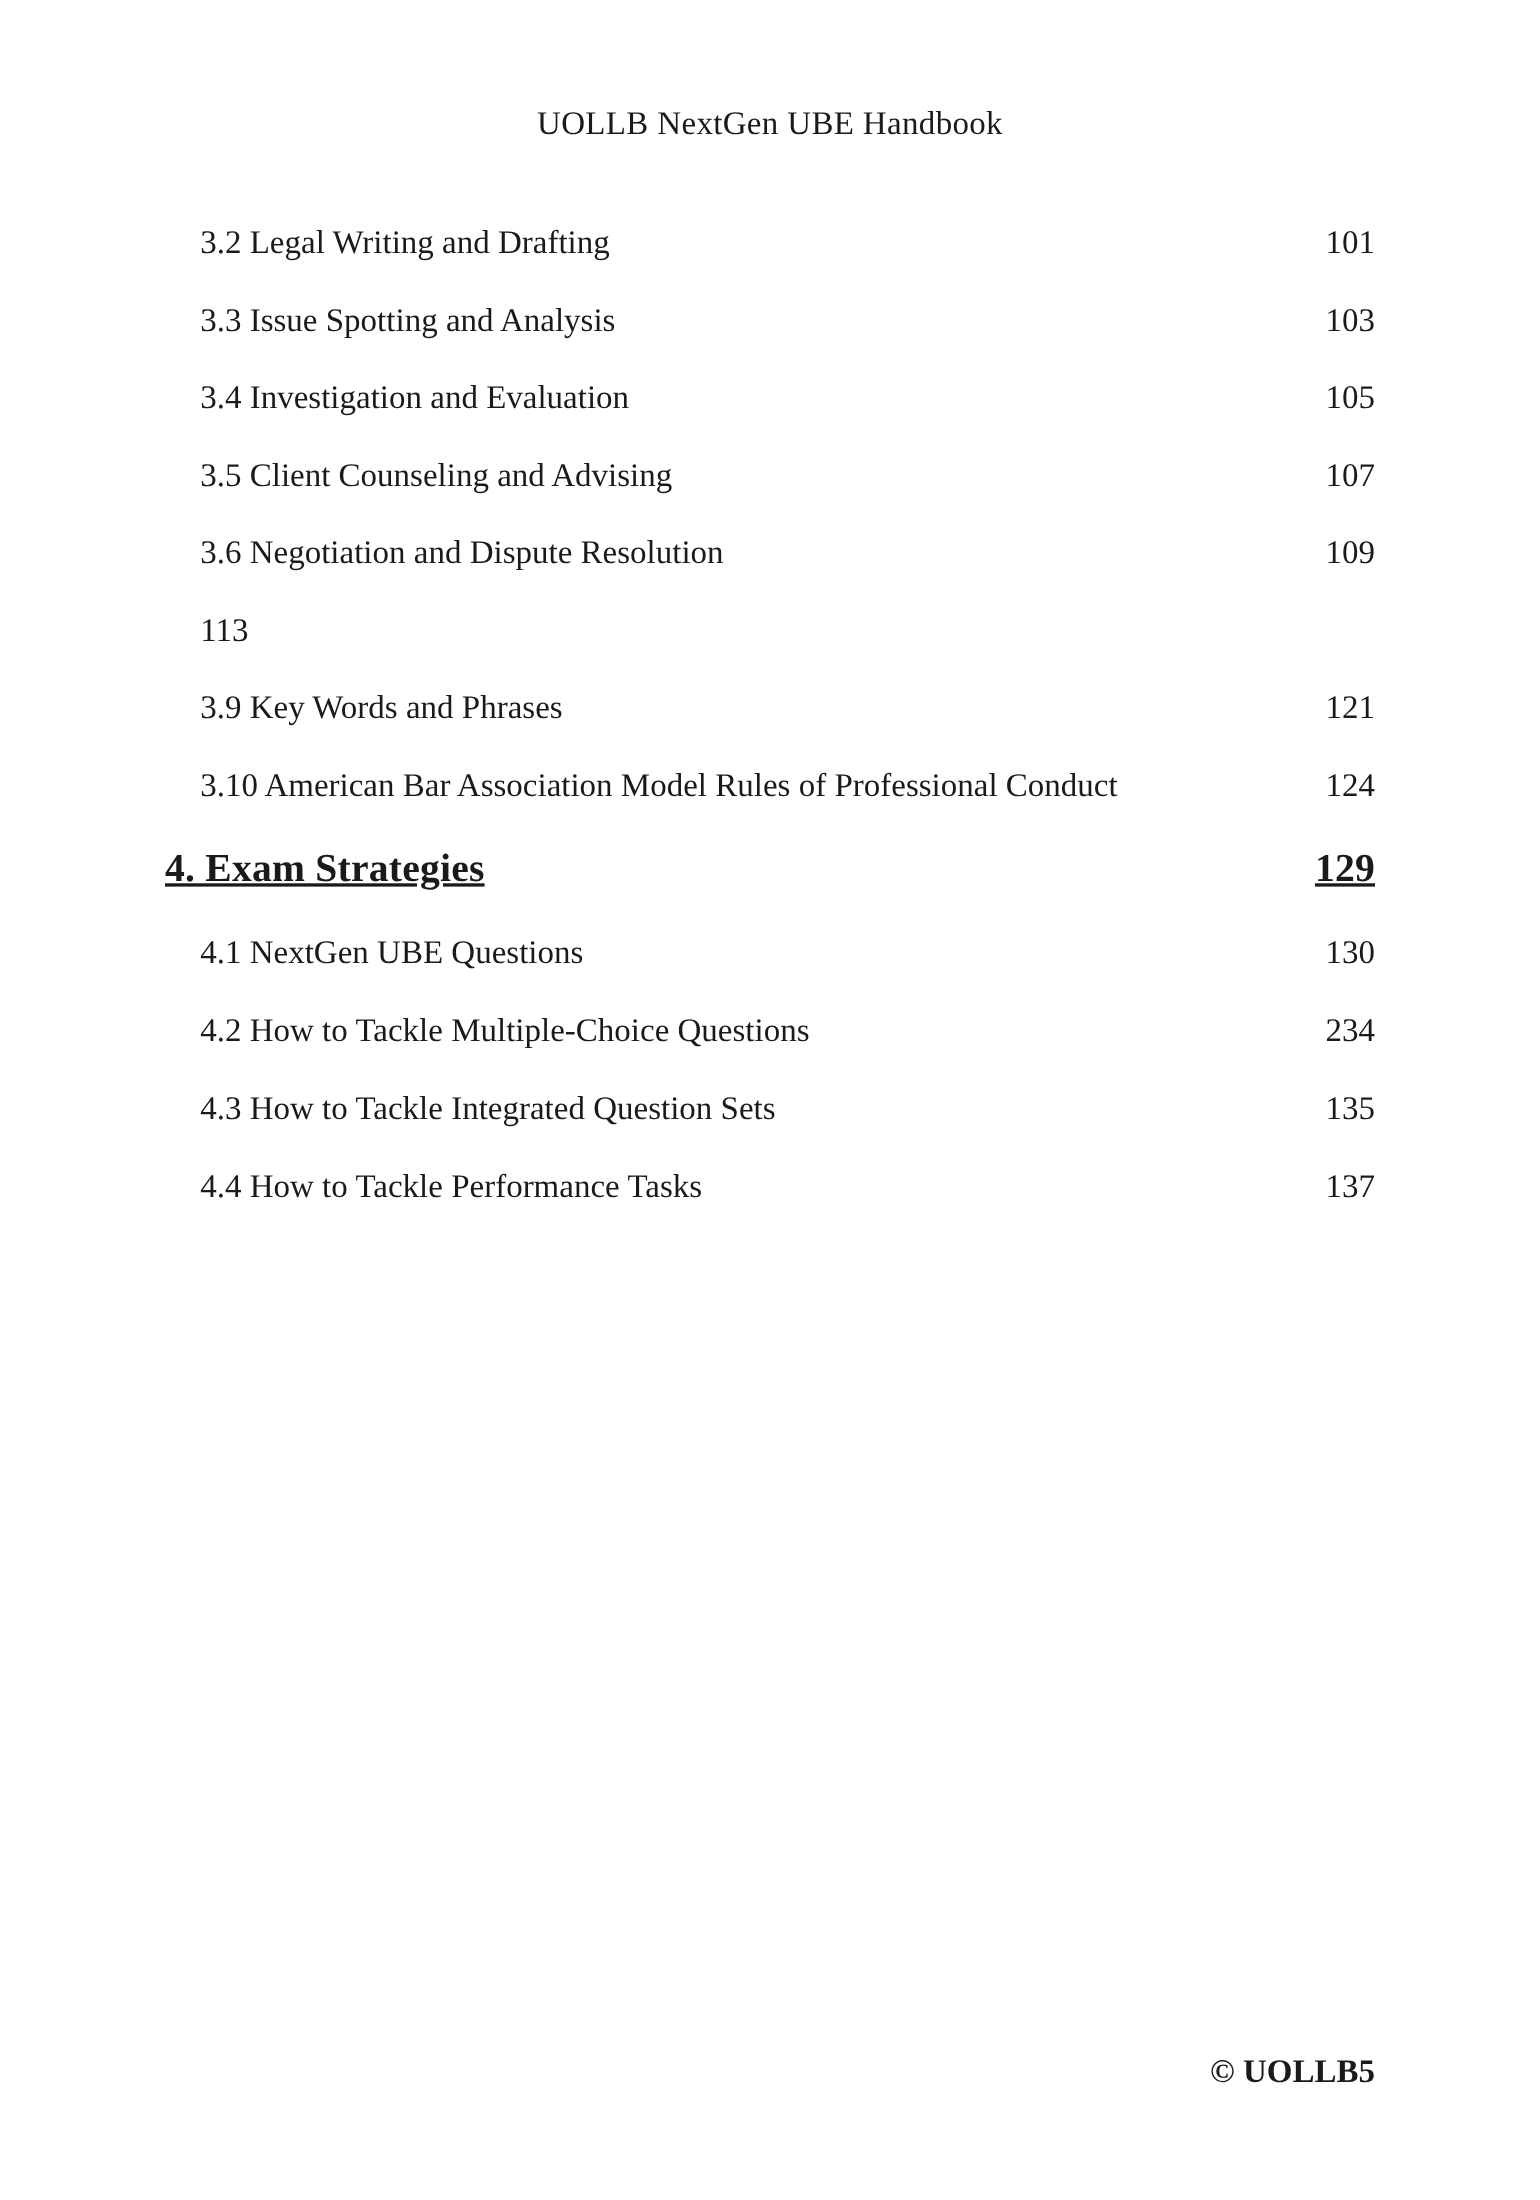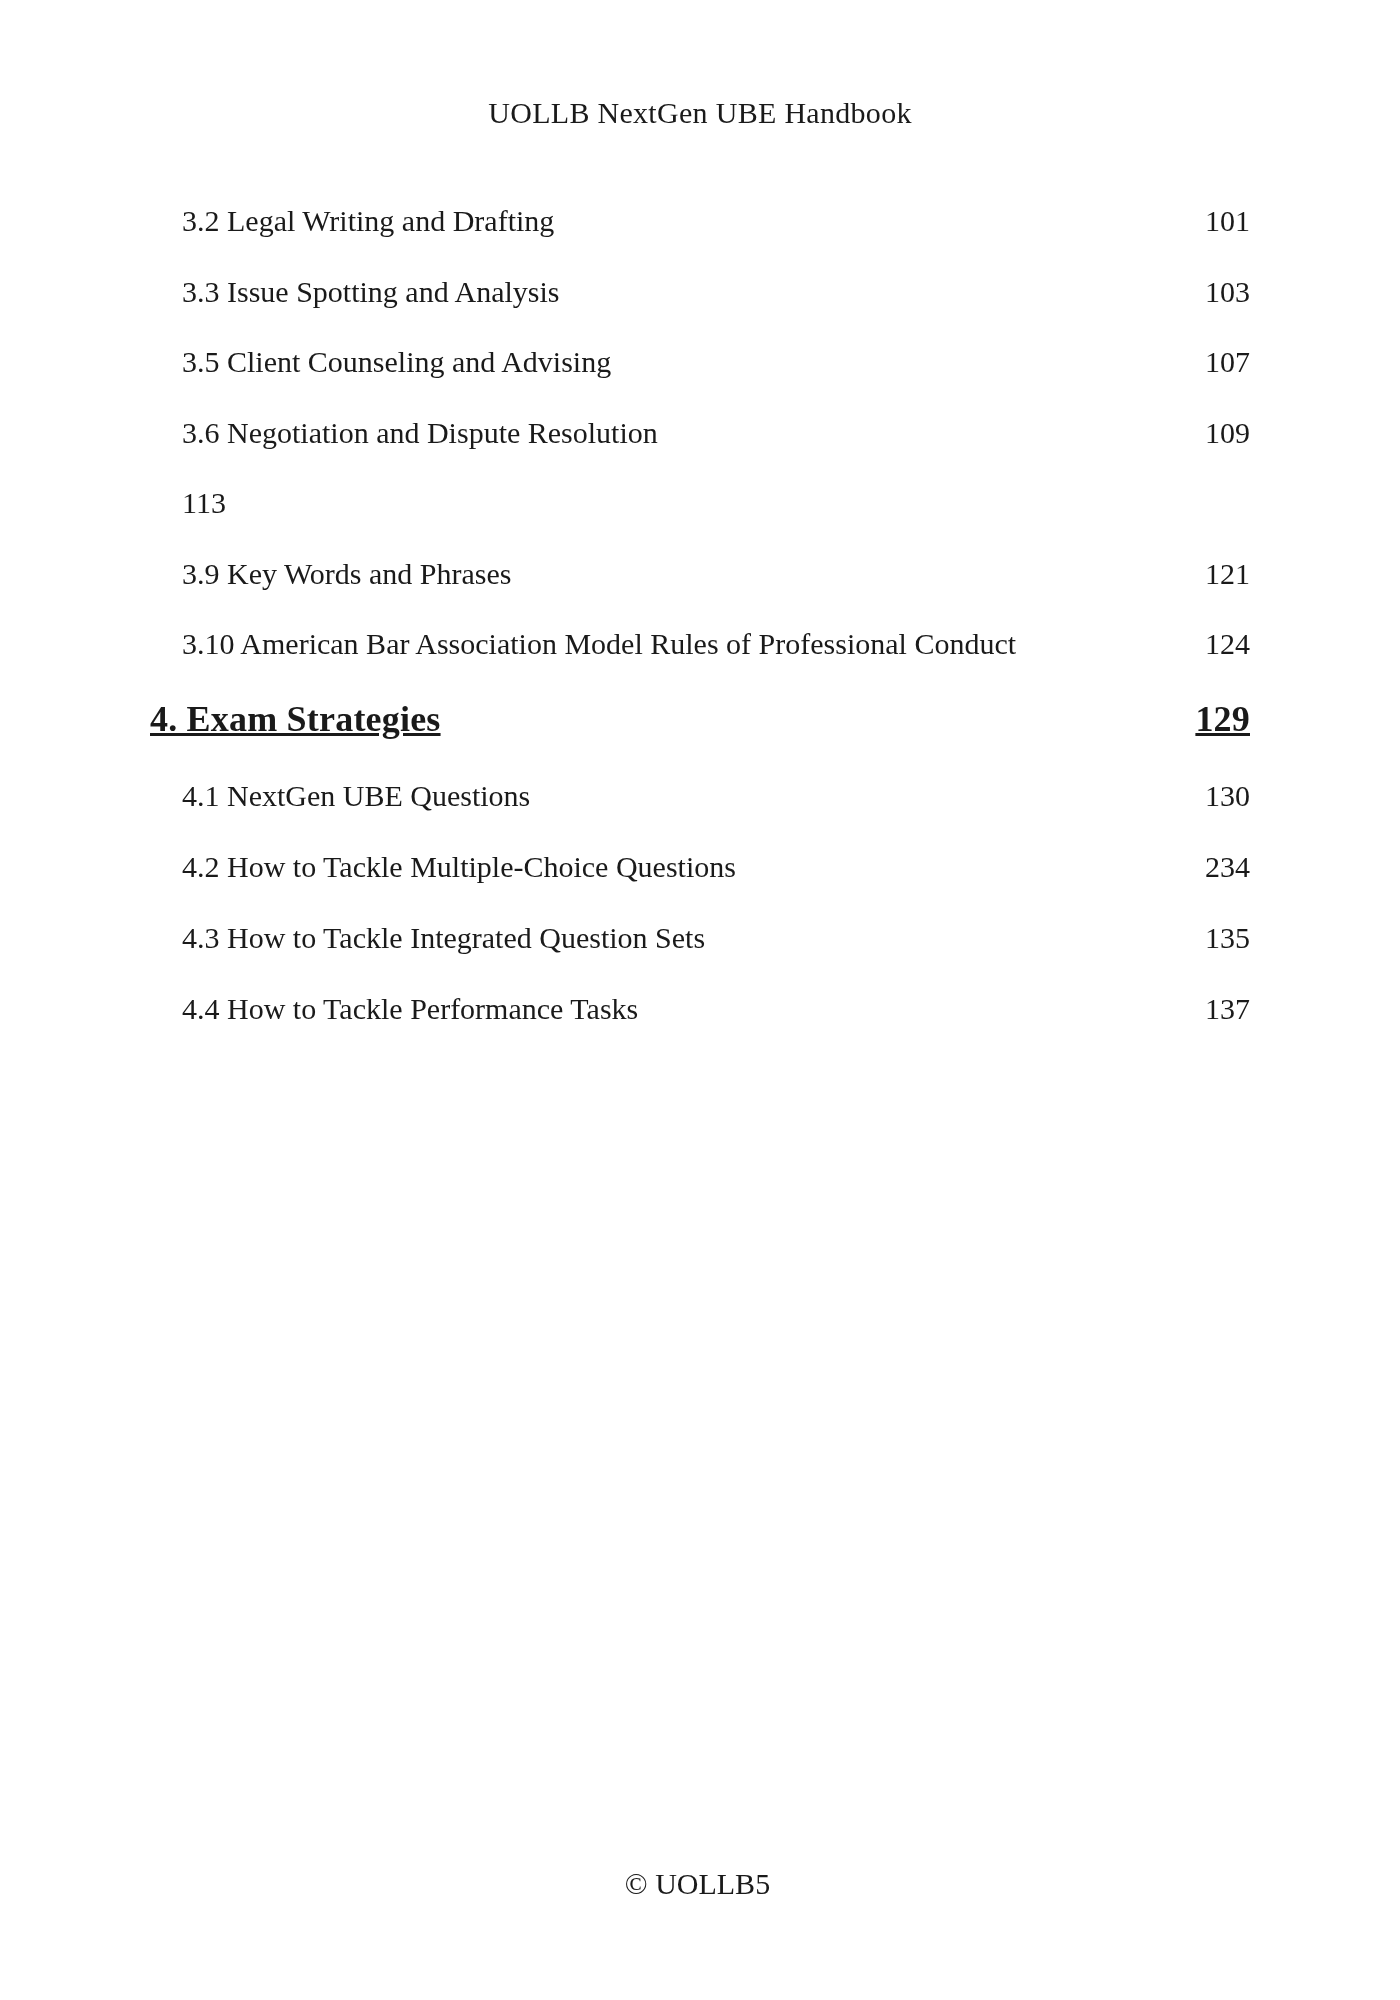--- a/index.html
+++ b/index.html
@@ -57,40 +57,45 @@
   }
   .toc-page {
     white-space: nowrap;
   }
   .footer {
     position: absolute;
     top: 1866px;
     left: 145px;
     right: 150px;
     display: flex;
-    justify-content: center;
+    justify-content: flex-end;
     font-size: 30px;
     line-height: 36px;
+    font-weight: bold;
   }
 </style>
 </head>
 <body>
 
 <div class="page">
 
   <div class="header">UOLLB NextGen UBE Handbook</div>
 
   <div class="toc" id="toc-container">
       <div class="toc-row sub">
         <span class="toc-label">3.2 Legal Writing and Drafting</span>
         <span class="toc-page">101</span>
       </div>
       <div class="toc-row sub">
         <span class="toc-label">3.3 Issue Spotting and Analysis</span>
         <span class="toc-page">103</span>
+      </div>
+      <div class="toc-row sub">
+        <span class="toc-label">3.4 Investigation and Evaluation</span>
+        <span class="toc-page">105</span>
       </div>
       <div class="toc-row sub">
         <span class="toc-label">3.5 Client Counseling and Advising</span>
         <span class="toc-page">107</span>
       </div>
       <div class="toc-row sub">
         <span class="toc-label">3.6 Negotiation and Dispute Resolution</span>
         <span class="toc-page">109</span>
       </div>
       <div class="toc-row sub">

